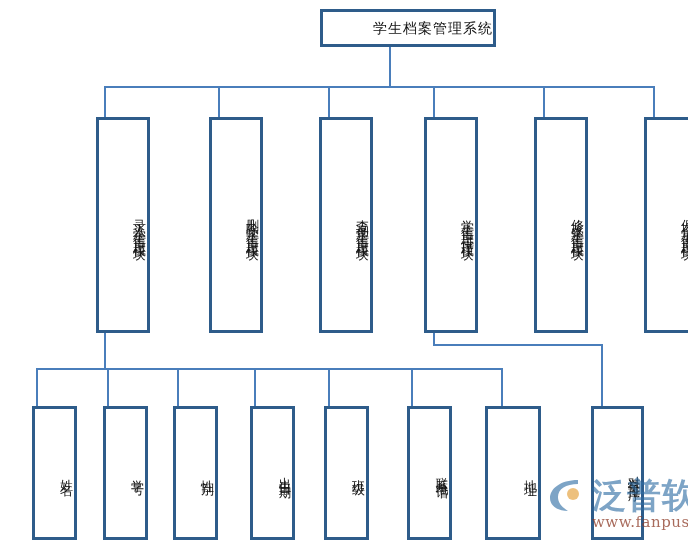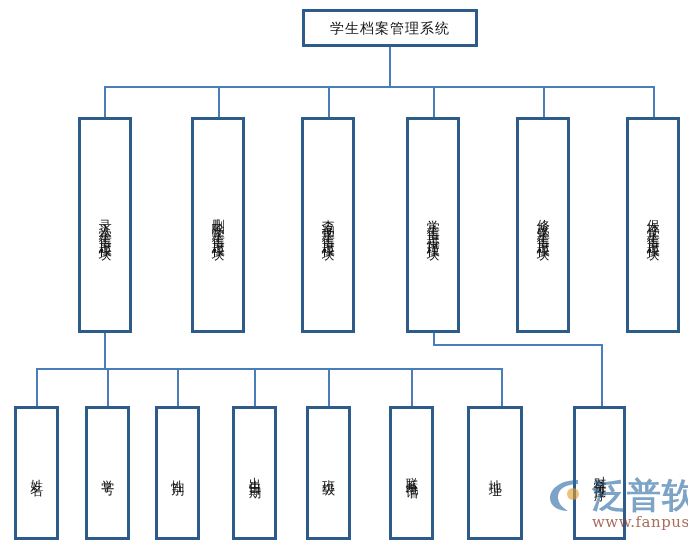--- a/index.html
+++ b/index.html
@@ -15,22 +15,23 @@
     overflow:hidden;
   }
   
   .node{
     position:absolute;
     box-sizing:border-box;
     border:3px solid #2E5C8A;
     background:#ffffff;
     display:flex;
     align-items:center;
-    justify-content:center;
+    justify-content:flex-end;
     z-index:3;
+    margin-left:18px;
   }
   .node .label{
     display:block;
     text-align:center;
     color:#111111;
     font-size:13px;
     line-height:1.62;
     letter-spacing:0.5px;
   }
   

